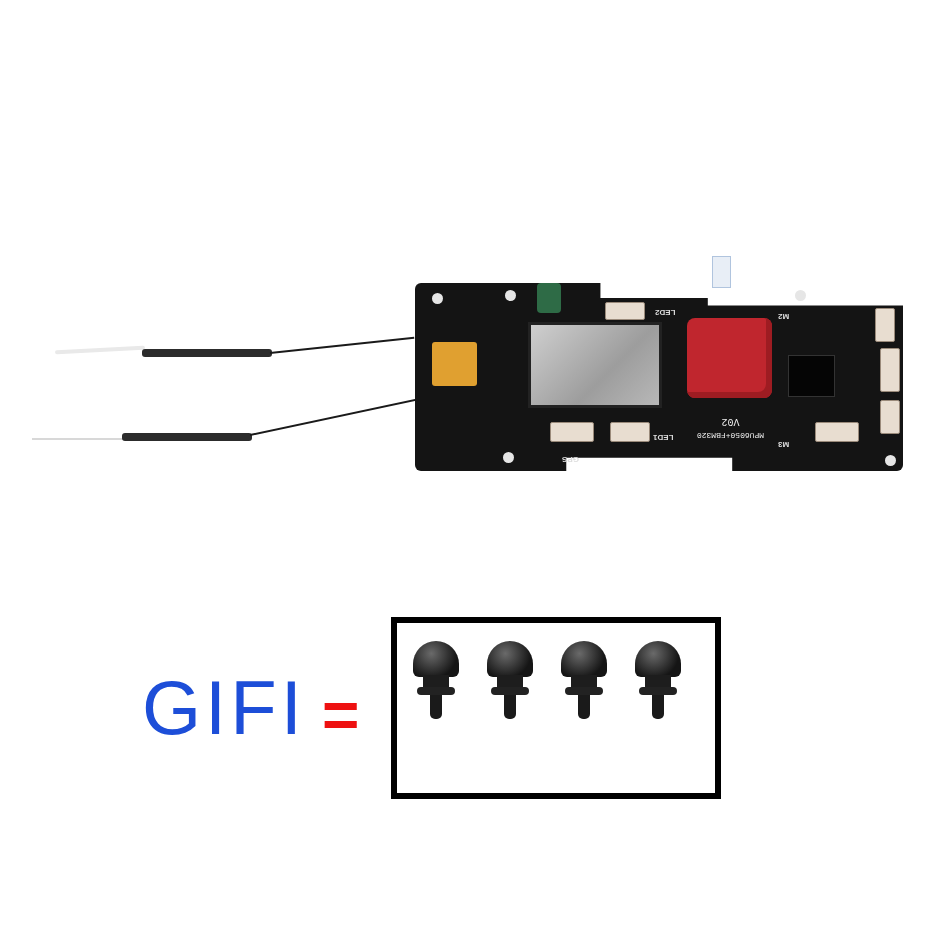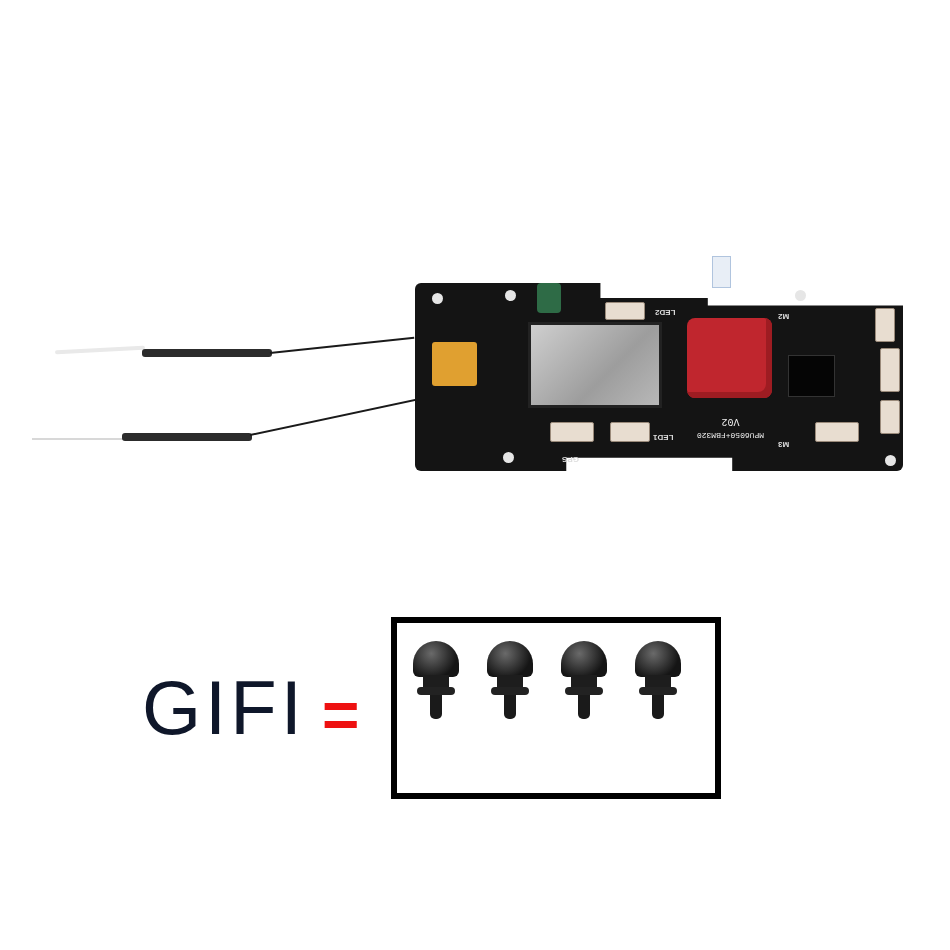--- a/index.html
+++ b/index.html
@@ -15,21 +15,21 @@
   .cap{left:537px;top:283px;width:24px;height:30px;background:#2e6b46;border-radius:4px;}
   .conn{background:#e8ddd0;border:1px solid #9a8a7a;border-radius:2px;}
   .chip{left:788px;top:355px;width:45px;height:40px;background:#050505;border:1px solid #333;}
   .silk{color:#dddddd;font-size:8px;font-weight:bold;transform:rotate(180deg);}
   .ribbon{left:712px;top:256px;width:17px;height:30px;background:#e8eef6;border:1px solid #b0c4de;}
   .pad{width:11px;height:11px;background:#e6e6e6;border-radius:50%;}
   
   .wire{height:2px;background:#1a1a1a;transform-origin:left center;}
   .ant-body{height:8px;background:#2c2c2c;border-radius:3px;}
   
-  .gifi{left:142px;top:670px;font-size:76px;color:#0f172a;letter-spacing:4px;line-height:1;text-align:right;}
+  .gifi{left:142px;top:670px;font-size:76px;color:#1d4ed8;letter-spacing:4px;line-height:1;text-align:right;}
   .eq{left:322px;top:683px;font-size:64px;color:#ee1111;font-weight:bold;line-height:1;}
   .frame{left:391px;top:617px;width:318px;height:170px;border:6px solid #000;background:#fff;box-sizing:content-box;}
   .mat{width:46px;height:80px;position:absolute;top:18px;}
   .mat .dome{position:absolute;left:0;top:0;width:46px;height:36px;background:radial-gradient(circle at 40% 35%,#6a6a6a,#151515 70%);border-radius:23px 23px 6px 6px;}
   .mat .neck{position:absolute;left:10px;top:34px;width:26px;height:14px;background:#1d1d1d;}
   .mat .flange{position:absolute;left:4px;top:46px;width:38px;height:8px;background:#222;border-radius:4px;}
   .mat .stem{position:absolute;left:17px;top:54px;width:12px;height:24px;background:#1a1a1a;border-radius:0 0 5px 5px;}
   .caption{left:0;top:124px;width:318px;text-align:center;color:#ee1111;font-size:31px;line-height:1;}
 </style>
 </head>

